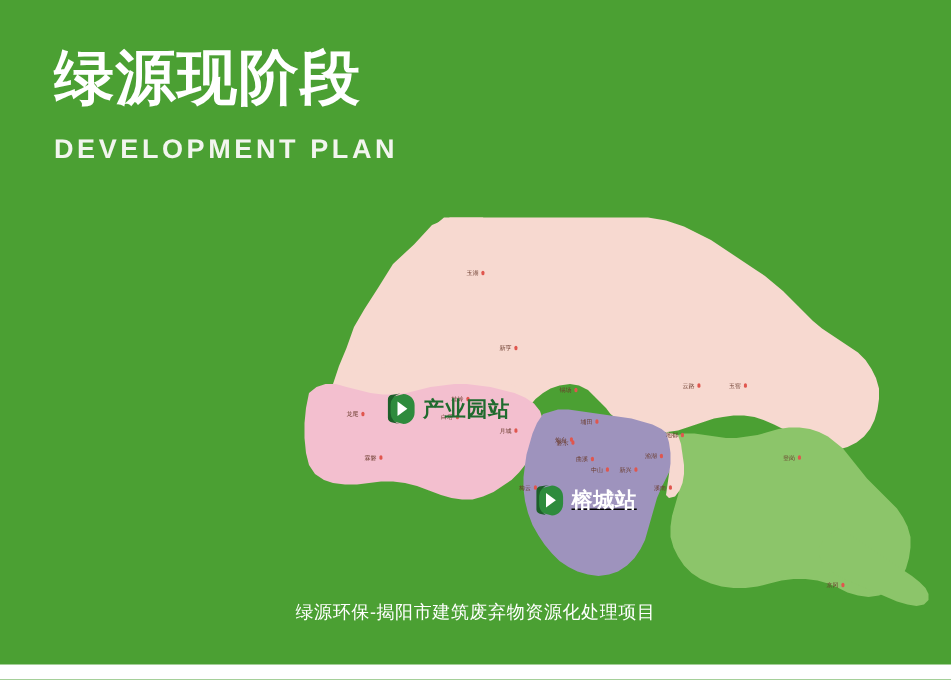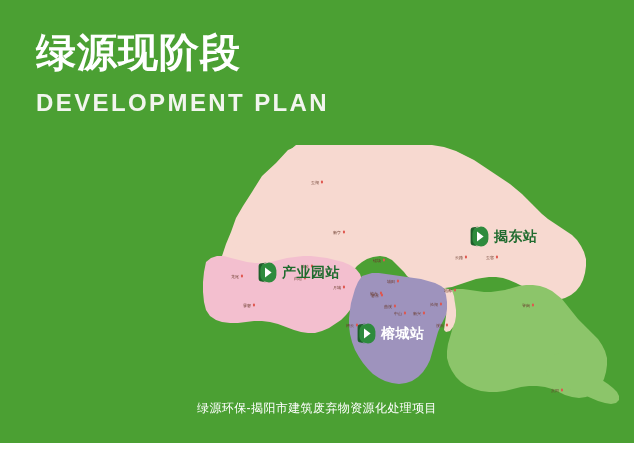--- a/index.html
+++ b/index.html
@@ -40,21 +40,21 @@
   .title-line {
     font-size: 40px;
     line-height: 45px;
     font-weight: bold;
     color: #ffffff;
     letter-spacing: 1px;
     white-space: nowrap;
   }
   .subtitle {
     margin-top: 14px;
-    font-size: 24px;
+    font-size: 18px;
     font-weight: bold;
     letter-spacing: 2.4px;
     color: #f2f5ee;
     white-space: nowrap;
   }
   .caption-block {
     position: absolute;
     left: 0;
     right: 0;
     top: 398px;
@@ -177,39 +177,31 @@
            L446,332 L450,331 L453,327 L455,322 L456,316 L456,310 L455,303
            L454,296 L452,290 Z"></path>
     </svg>
   </div>
 
   <div class="title-block">
     <div class="title-line">绿源现阶段</div>
     <div class="subtitle">DEVELOPMENT PLAN</div>
   </div>
 
-  <div class="station dark icon-left" style="left:470px; top:226px;">
-    <svg class="st-logo" viewBox="0 0 19 21">
-      <path d="M2,3 L11,0.6 A7.6,7.6 0 0 1 18.4,8.2 L18.4,13 A7.6,7.6 0 0 1 11,20.6 L2,18.4 Z" fill="#2e8b3d"></path>
-      <path d="M0.6,4.2 L0.6,16.6 A3,3 0 0 0 3.6,19.6 L9,20.8 A7.6,7.6 0 0 1 2.4,13.4 L2.4,7.6 A7.6,7.6 0 0 1 9,0.4 L3.6,1.2 A3,3 0 0 0 0.6,4.2 Z" fill="#1d5f2a"></path>
-      <path d="M7,5.6 L7,15.4 L13.6,10.5 Z" fill="#ffffff"></path>
-    </svg>
-    <span class="st-label">揭东站</span>
-  </div>
 
   <div class="station dark icon-left" style="left:258px; top:262px;">
     <svg class="st-logo" viewBox="0 0 19 21">
       <path d="M2,3 L11,0.6 A7.6,7.6 0 0 1 18.4,8.2 L18.4,13 A7.6,7.6 0 0 1 11,20.6 L2,18.4 Z" fill="#2e8b3d"></path>
       <path d="M0.6,4.2 L0.6,16.6 A3,3 0 0 0 3.6,19.6 L9,20.8 A7.6,7.6 0 0 1 2.4,13.4 L2.4,7.6 A7.6,7.6 0 0 1 9,0.4 L3.6,1.2 A3,3 0 0 0 0.6,4.2 Z" fill="#1d5f2a"></path>
       <path d="M7,5.6 L7,15.4 L13.6,10.5 Z" fill="#ffffff"></path>
     </svg>
     <span class="st-label">产业园站</span>
   </div>
 
-  <div class="station light icon-left" style="left:357px; top:323px;">
+  <div class="station light icon-left" style="left:357px; top:323px;text-decoration:underline;">
     <svg class="st-logo" viewBox="0 0 19 21">
       <path d="M2,3 L11,0.6 A7.6,7.6 0 0 1 18.4,8.2 L18.4,13 A7.6,7.6 0 0 1 11,20.6 L2,18.4 Z" fill="#2e8b3d"></path>
       <path d="M0.6,4.2 L0.6,16.6 A3,3 0 0 0 3.6,19.6 L9,20.8 A7.6,7.6 0 0 1 2.4,13.4 L2.4,7.6 A7.6,7.6 0 0 1 9,0.4 L3.6,1.2 A3,3 0 0 0 0.6,4.2 Z" fill="#1d5f2a"></path>
       <path d="M7,5.6 L7,15.4 L13.6,10.5 Z" fill="#ffffff"></path>
     </svg>
     <span class="st-label">榕城站</span>
   </div>
 
 
   <div id="city-dots">

